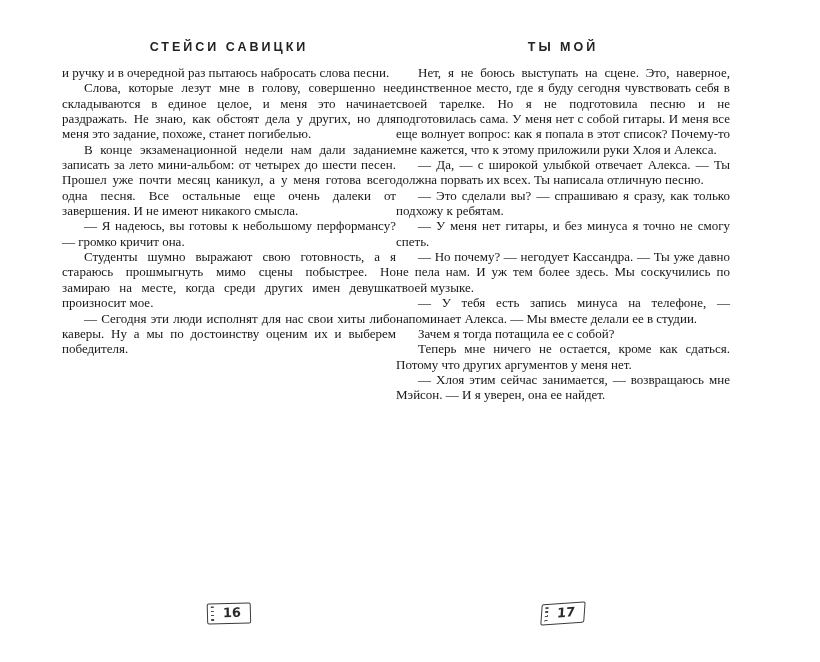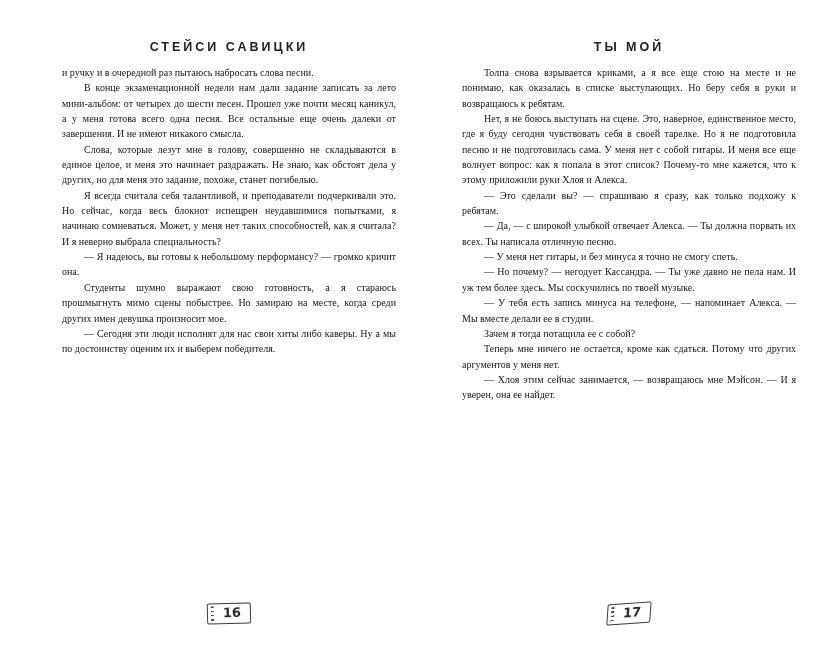--- a/index.html
+++ b/index.html
@@ -8,40 +8,39 @@
     background: #ffffff;
     color: #161616;
     font-family: "Liberation Serif", serif;
     overflow: hidden;
   }
   .book {
     display: flex;
     width: 820px; height: 662px;
     box-sizing: border-box;
     padding-top: 40px;
-    gap: 16px;
   }
   .page { position: relative; width: 334px; box-sizing: border-box; }
   .page-left  { margin-left: 62px; }
-  .page-right { margin-left: 50px; }
+  .page-right { }
 
   .running-head {
     text-align: center;
     font-family: "Liberation Sans", sans-serif;
     font-weight: bold;
     font-size: 12.5px;
     letter-spacing: 3px;
     color: #222222;
     margin-bottom: 11px;
     white-space: nowrap;
   }
 
   .body-text p {
     margin: 0;
-    font-size: 10px;
+    font-size: 13px;
     line-height: 15.35px;
     text-align: justify;
     text-indent: 22px;
     hyphens: auto;
     -webkit-hyphens: auto;
   }
   .body-text p.noindent { text-indent: 0; }
 
   .ticket {
     position: absolute;
@@ -67,40 +66,38 @@
 </style>
 </head>
 <body>
 
 <div class="book">
 
   <section class="page page-left">
     <header class="running-head">СТЕЙСИ САВИЦКИ</header>
     <div class="body-text">
         <p class="noindent">и ручку и в очередной раз пытаюсь набросать слова песни.</p>
+        <p>Слова, которые лезут мне в голову, совершенно не складываются в единое целое, и меня это начинает раздражать. Не знаю, как обстоят дела у других, но для меня это задание, похоже, станет погибелью.</p>
         <p>В конце экзаменационной недели нам дали задание записать за лето мини-альбом: от четырех до шести песен. Прошел уже почти месяц каникул, а у меня готова всего одна песня. Все остальные еще очень далеки от завершения. И не имеют никакого смысла.</p>
-        <p>Слова, которые лезут мне в голову, совершенно не складываются в единое целое, и меня это начинает раздражать. Не знаю, как обстоят дела у других, но для меня это задание, похоже, станет погибелью.</p>
-        <p>Я всегда считала себя талантливой, и преподаватели подчеркивали это. Но сейчас, когда весь блокнот испещрен неудавшимися попытками, я начинаю сомневаться. Может, у меня нет таких способностей, как я считала? И я неверно выбрала специальность?</p>
         <p>— Я надеюсь, вы готовы к небольшому перформансу? — громко кричит она.</p>
         <p>Студенты шумно выражают свою готовность, а я стараюсь прошмыгнуть мимо сцены побыстрее. Но замираю на месте, когда среди других имен девушка произносит мое.</p>
         <p>— Сегодня эти люди исполнят для нас свои хиты либо каверы. Ну а мы по достоинству оценим их и выберем победителя.</p>
       </div>
     <div class="ticket">
       <span class="perf"></span>
       <span>16</span>
     </div>
   </section>
 
   <section class="page page-right">
     <header class="running-head">ТЫ МОЙ</header>
     <div class="body-text">
-        <p>Толпа снова взрывается криками, а я все еще стою на месте и не понимаю, как оказалась в списке выступающих. Но беру себя в руки и возвращаюсь к ребятам.</p>
         <p>Нет, я не боюсь выступать на сцене. Это, наверное, единственное место, где я буду сегодня чувствовать себя в своей тарелке. Но я не подготовила песню и не подготовилась сама. У меня нет с собой гитары. И меня все еще волнует вопрос: как я попала в этот список? Почему-то мне кажется, что к этому приложили руки Хлоя и Алекса.</p>
+        <p>— Да, — с широкой улыбкой отвечает Алекса. — Ты должна порвать их всех. Ты написала отличную песню.</p>
         <p>— Это сделали вы? — спрашиваю я сразу, как только подхожу к ребятам.</p>
-        <p>— Да, — с широкой улыбкой отвечает Алекса. — Ты должна порвать их всех. Ты написала отличную песню.</p>
         <p>— У меня нет гитары, и без минуса я точно не смогу спеть.</p>
         <p>— Но почему? — негодует Кассандра. — Ты уже давно не пела нам. И уж тем более здесь. Мы соскучились по твоей музыке.</p>
         <p>— У тебя есть запись минуса на телефоне, — напоминает Алекса. — Мы вместе делали ее в студии.</p>
         <p>Зачем я тогда потащила ее с собой?</p>
         <p>Теперь мне ничего не остается, кроме как сдаться. Потому что других аргументов у меня нет.</p>
         <p>— Хлоя этим сейчас занимается, — возвращаюсь мне Мэйсон. — И я уверен, она ее найдет.</p>
       </div>
     <div class="ticket">
       <span class="perf"></span>
       <span>17</span>

